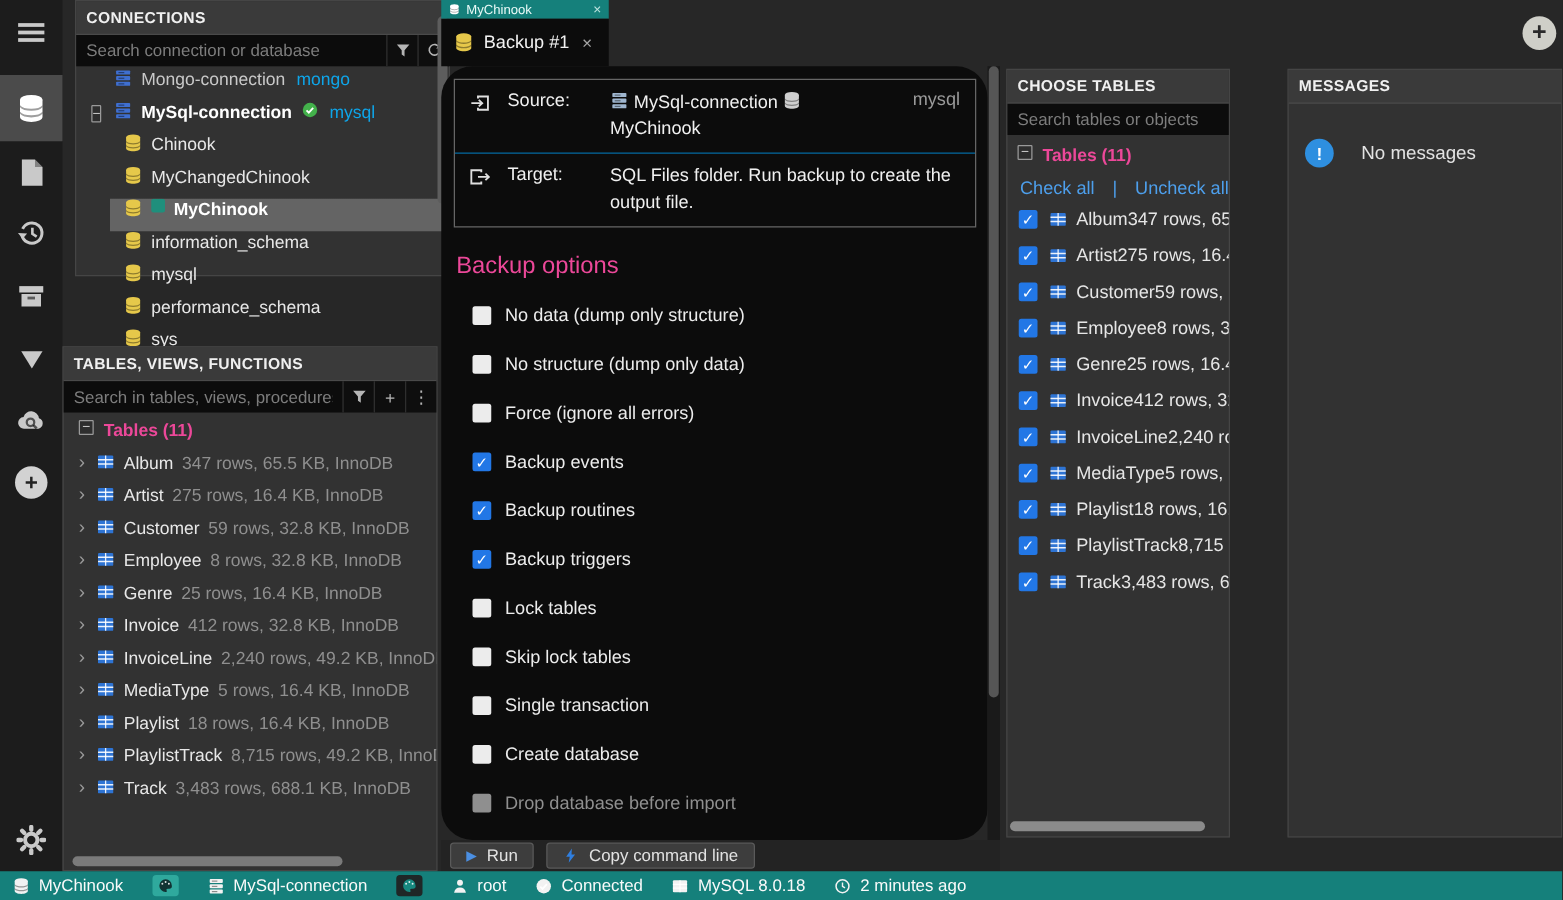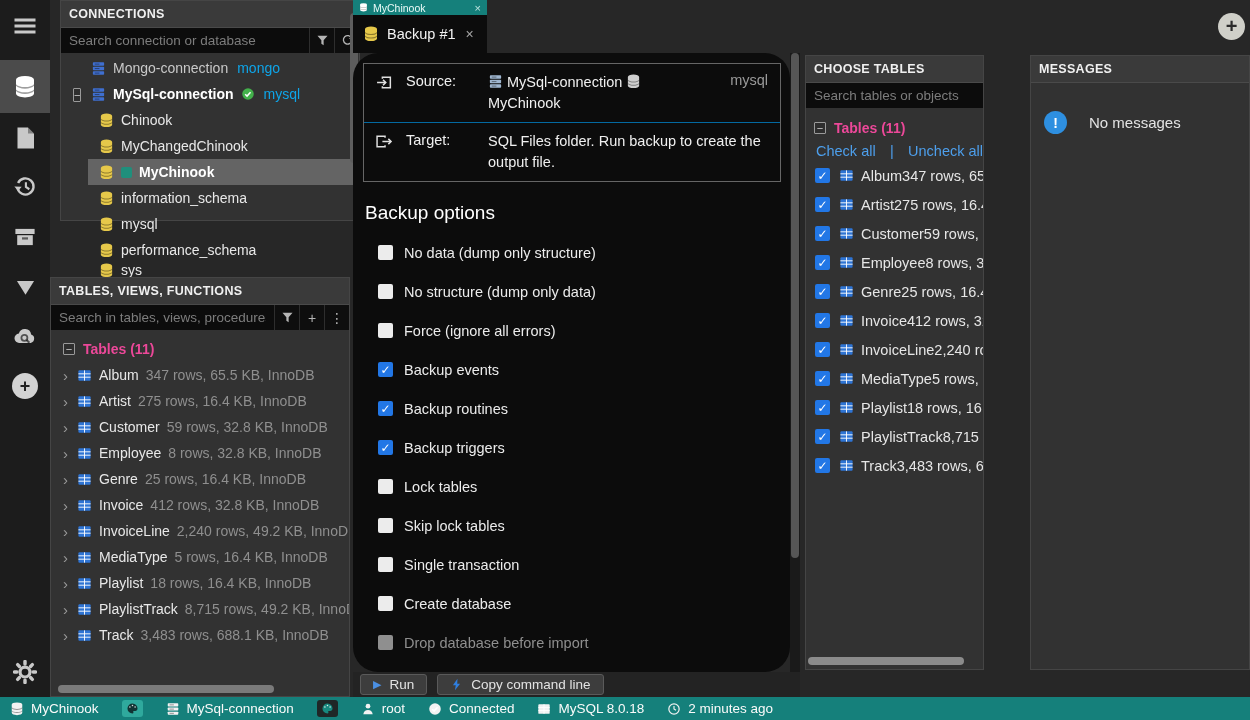--- a/index.html
+++ b/index.html
@@ -19,21 +19,21 @@
   .panel-header { height:27px; background:#3a3a3a; border-bottom:1px solid #4a4a4a; display:flex; align-items:center; padding-left:8px; font-size:12.5px; font-weight:bold; letter-spacing:.3px; color:#f0f0f0; }
   .search-row { height:25px; display:flex; background:#2a2a2a; }
   .search-row input { flex:1; min-width:0; background:#0c0c0c; border:none; outline:none; color:#cccccc; font-size:13.5px; padding:0 8px; font-family:inherit; }
   .search-row input::placeholder { color:#7d7d7d; }
   .sbtn { width:25px; background:#0e0e0e; border-left:1px solid #2e2e2e; color:#b5b5b5; display:flex; align-items:center; justify-content:center; font-size:14px; }
   .sbtn .ic { width:13px; height:13px; }
 
   .ic { display:inline-block; flex:none; }
 
   
-  .trow { height:26px; display:flex; align-items:center; font-size:14px; color:#e8e8e8; white-space:nowrap; overflow:hidden; padding-left:12px; }
+  .trow { height:26px; display:flex; font-size:14px; color:#e8e8e8; white-space:nowrap; overflow:hidden; padding-left:12px; }
   .trow .slot { width:18px; flex:none; }
   .trow .meta { color:#8f8f8f; margin-left:7px; }
   .trow .engine { color:#0ea5e9; margin-left:9px; }
   .trow.child { padding-left:38px; }
   .trow.sel { background:linear-gradient(to right, transparent 27px, #646464 27px); font-weight:bold; color:#ffffff; }
   .trow .ic16 { width:15px; height:15px; margin-right:7px; }
   .chev { width:14px; flex:none; color:#9a9a9a; font-size:15px; line-height:1; }
   .expbox { width:12px; height:12px; flex:none; border:1px solid #9a9a9a; border-radius:1px; color:#cfcfcf; font-size:11px; line-height:10px; text-align:center; margin-right:8px; background:#2e2e2e; }
   .group-label { font-weight:bold; color:#ec4899; font-size:14px; }
   .dim { color:#c9c9c9; }
@@ -56,21 +56,21 @@
   .center-content { position:absolute; left:353px; top:53px; width:437px; height:619px; background:#0c0c0c; overflow:hidden;border-radius:25px; }
   .infobox { margin:10px 9px 0 10px; border:1px solid #666; }
   .inforow { display:flex; padding:8px 12px; min-height:52px; font-size:14.5px; }
   .inforow + .inforow { border-top:1px solid #0369a1; }
   .inforow .ricon { width:30px; padding-top:2px; color:#e0e0e0; }
   .inforow .ricon .ic { width:17px; height:17px; }
   .inforow .rlabel { width:82px; color:#f0f0f0; padding-top:1px; }
   .inforow .rvalue { flex:1; color:#f0f0f0; line-height:21px; }
   .inforow .rvalue .ic { width:15px; height:15px; vertical-align:-2px; }
   .inforow .rengine { color:#9a9a9a; margin-left:8px; }
-  .backup-title { margin:20px 0 0 12px; font-size:19px; color:#ffffff; }
+  .backup-title { margin:20px 0 0 12px; font-size:19px; color:#ec4899; }
   .opts { margin-top:9px; }
   .opt { height:39px; display:flex; align-items:center; padding-left:25px; font-size:14.5px; color:#ececec; }
   .cb { width:15px; height:15px; border-radius:2px; background:#ececec; margin-right:11px; flex:none; display:flex; align-items:center; justify-content:center; }
   .cb.on { background:#2277e6; }
   .cb.on::after { content:"✓"; color:#fff; font-size:12px; font-weight:bold; }
   .opt.disabled { color:#8f8f8f; }
   .opt.disabled .cb { background:#8f8f8f; }
 
   .center-vscroll { position:absolute; left:790px; top:53px; width:10px; height:619px; background:#1a1a1a; }
   .center-toolbar { position:absolute; left:353px; top:672px; width:447px; height:25px; background:#232323; display:flex; align-items:center; padding-left:7px; gap:10px; }

